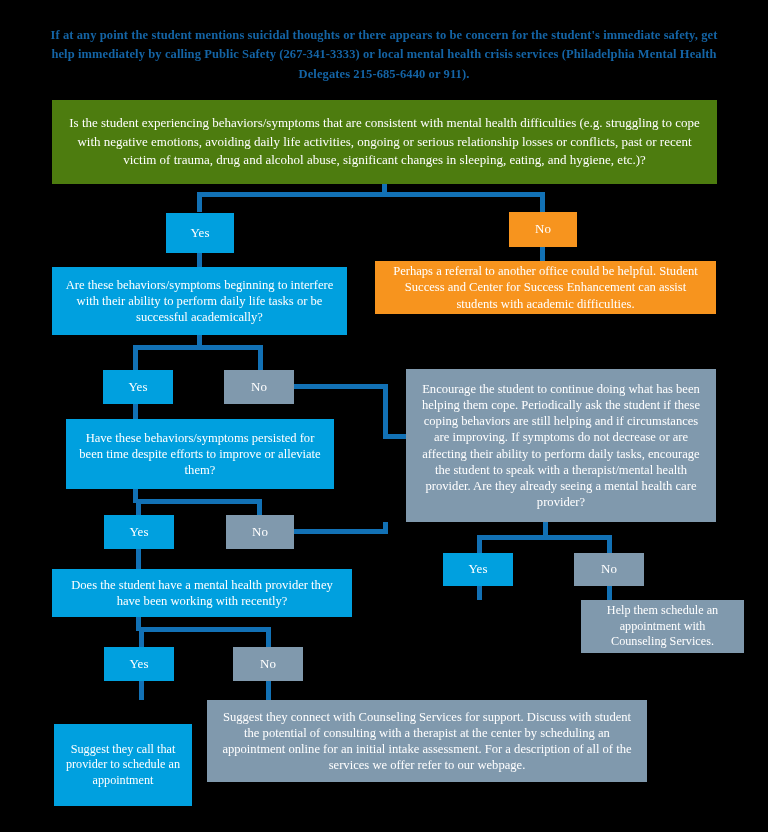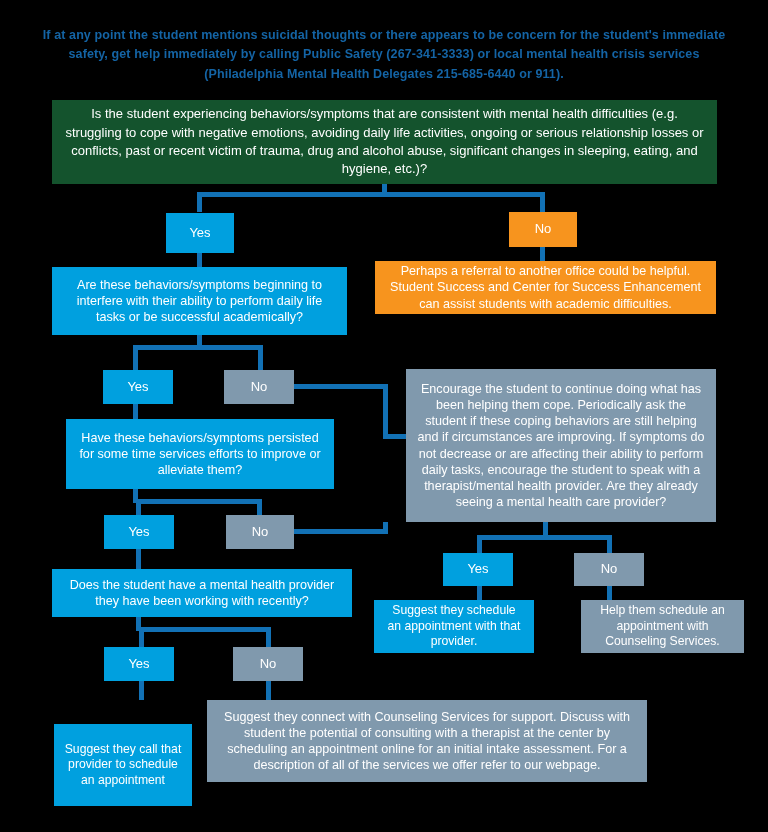--- a/index.html
+++ b/index.html
@@ -1,32 +1,32 @@
 <!DOCTYPE html>
 <html><head>
 <meta charset="utf-8">
 <style>
   html,body{margin:0;padding:0;background:#000;}
   body{
     width:768px;height:832px;position:relative;overflow:hidden;
     font-family:"Liberation Sans","DejaVu Sans",sans-serif;
     background:#000;color:#fff;
   }
-  #chart{position:absolute;left:0;top:0;width:641px;height:832px;}
+  #chart{position:absolute;left:0;top:0;width:641px;height:832px;font-family:Liberation Serif, serif;}
 
   .node{
     position:absolute;box-sizing:border-box;
     display:flex;align-items:center;justify-content:center;
     text-align:center;color:#ffffff;line-height:1.28;
     padding:6px 10px;z-index:3;
   }
   .node span{display:block;width:100%;}
 
   
-  .c-olive   {background:#14532d;}
+  .c-olive   {background:#4d7c0f;}
   .c-blue    {background:#00a0df;}
   .c-orange  {background:#f7941e;}
   .c-gray    {background:#8099ad;}
 
   .alert{
     position:absolute;left:40px;top:26px;width:688px;
     text-align:center;color:#1464a5;font-weight:bold;
     font-size:12.5px;line-height:1.55;letter-spacing:.1px;z-index:4;
   }
 
@@ -117,21 +117,21 @@
 
   <div class="node c-gray t-yesno" style="left:224px;top:370px;width:70px;height:34px;">
     <span>No</span>
   </div>
 
   <div class="node c-gray t-body" style="left:406px;top:369px;width:310px;height:153px;">
     <span>Encourage the student to continue doing what has been helping them cope. Periodically ask the student if these coping behaviors are still helping and if circumstances are improving. If symptoms do not decrease or are affecting their ability to perform daily tasks, encourage the student to speak with a therapist/mental health provider. Are they already seeing a mental health care provider?</span>
   </div>
 
   <div class="node c-blue t-body" style="left:66px;top:419px;width:268px;height:70px;">
-    <span>Have these behaviors/symptoms persisted for some time services efforts to improve or alleviate them?</span>
+    <span>Have these behaviors/symptoms persisted for been time despite efforts to improve or alleviate them?</span>
   </div>
 
   <div class="node c-blue t-yesno" style="left:104px;top:515px;width:70px;height:34px;">
     <span>Yes</span>
   </div>
 
   <div class="node c-gray t-yesno" style="left:226px;top:515px;width:68px;height:34px;">
     <span>No</span>
   </div>
 
@@ -140,23 +140,20 @@
   </div>
 
   <div class="node c-blue t-yesno" style="left:443px;top:553px;width:70px;height:33px;">
     <span>Yes</span>
   </div>
 
   <div class="node c-gray t-yesno" style="left:574px;top:553px;width:70px;height:33px;">
     <span>No</span>
   </div>
 
-  <div class="node c-blue t-small" style="left:374px;top:600px;width:160px;height:53px;">
-    <span>Suggest they schedule an appointment with that provider.</span>
-  </div>
 
   <div class="node c-gray t-small" style="left:553px;top:600px;width:163px;height:53px;margin-left:28px;">
     <span>Help them schedule an appointment with Counseling Services.</span>
   </div>
 
   <div class="node c-blue t-yesno" style="left:104px;top:647px;width:70px;height:34px;">
     <span>Yes</span>
   </div>
 
   <div class="node c-gray t-yesno" style="left:233px;top:647px;width:70px;height:34px;">

